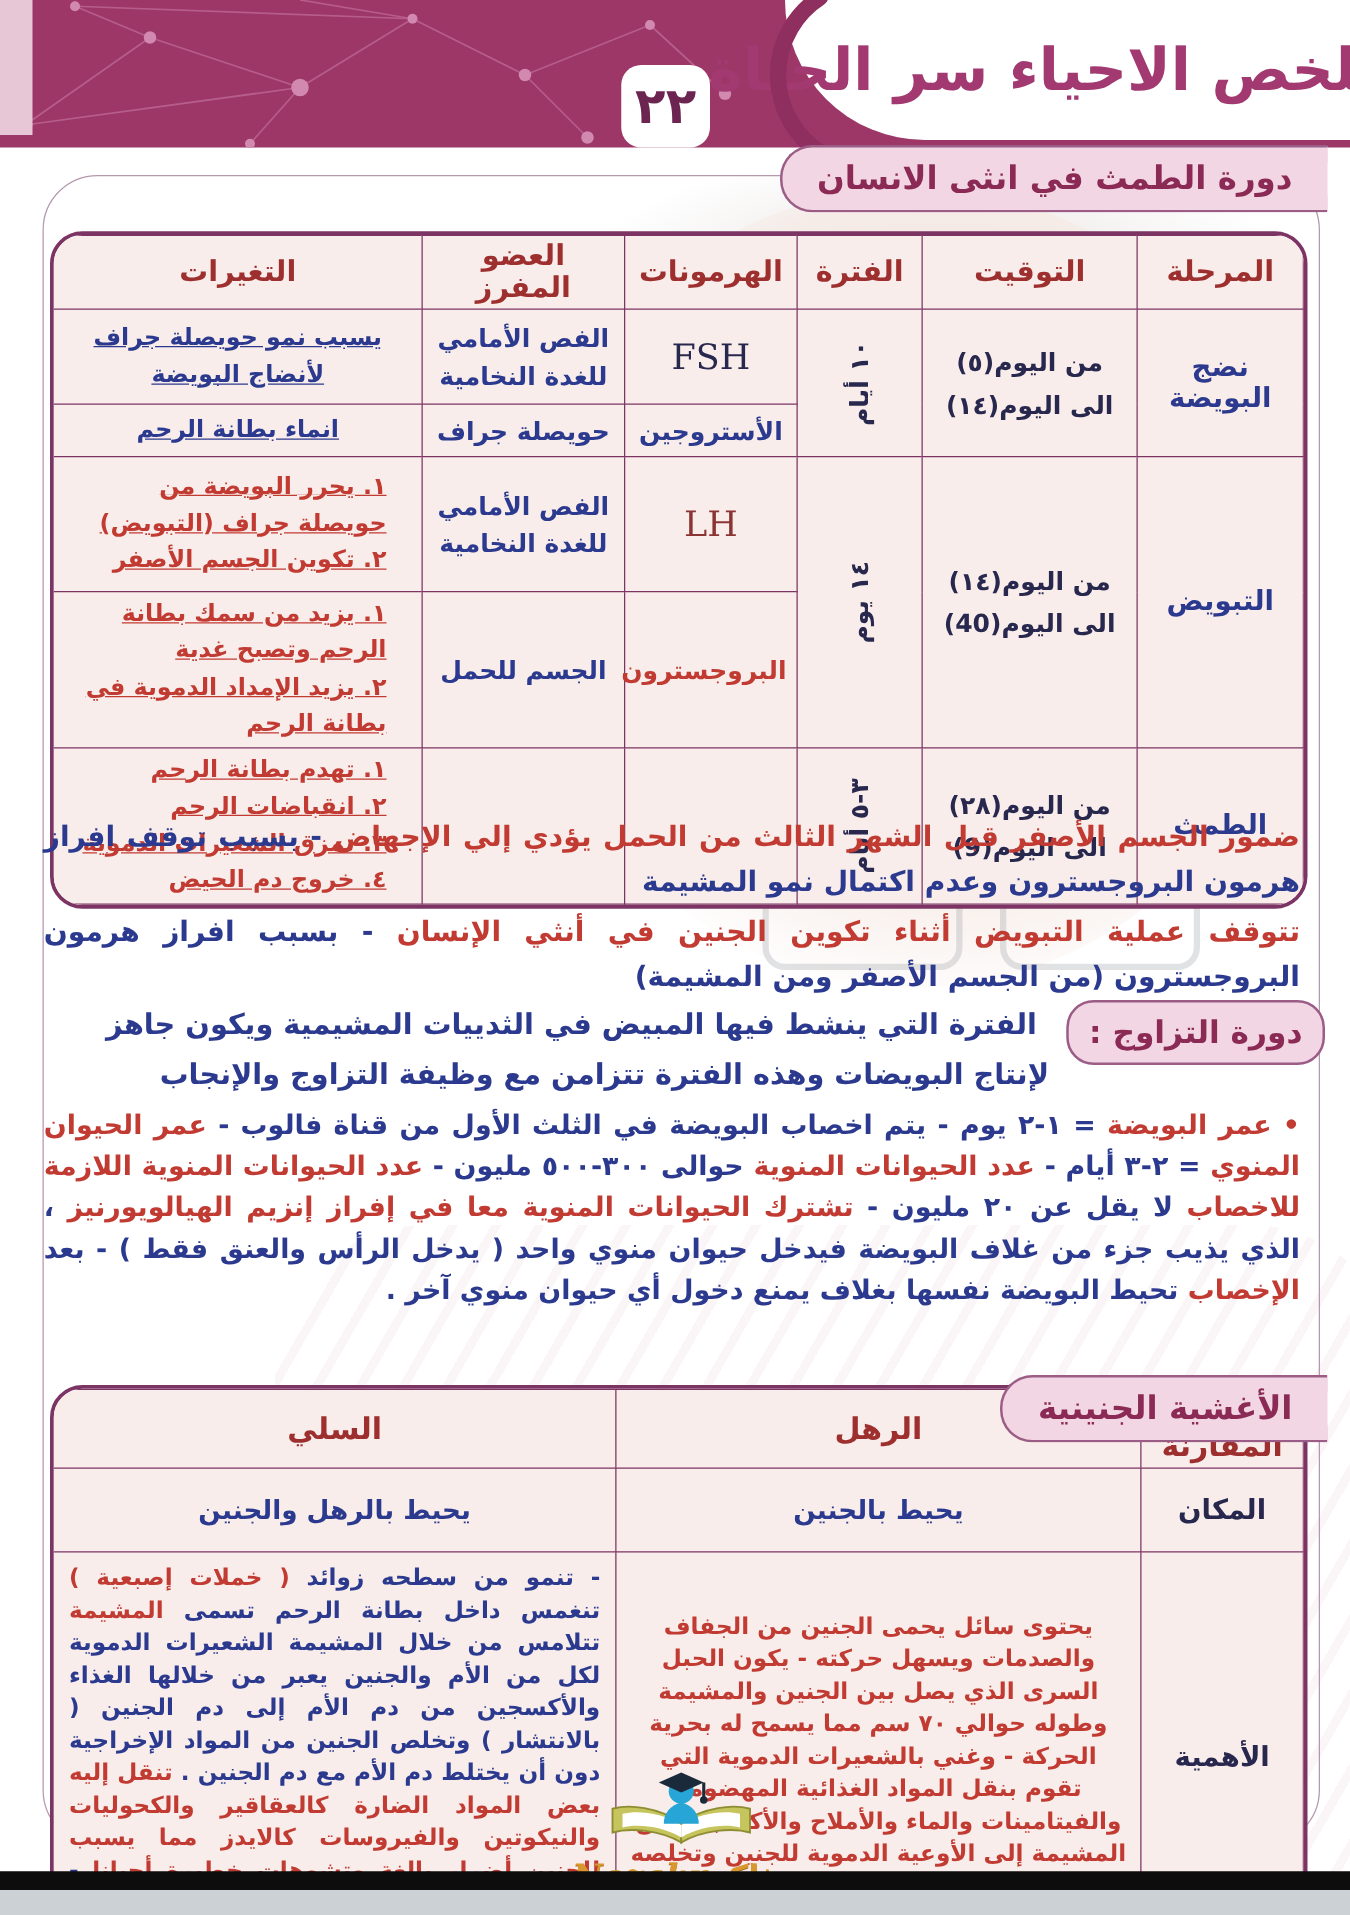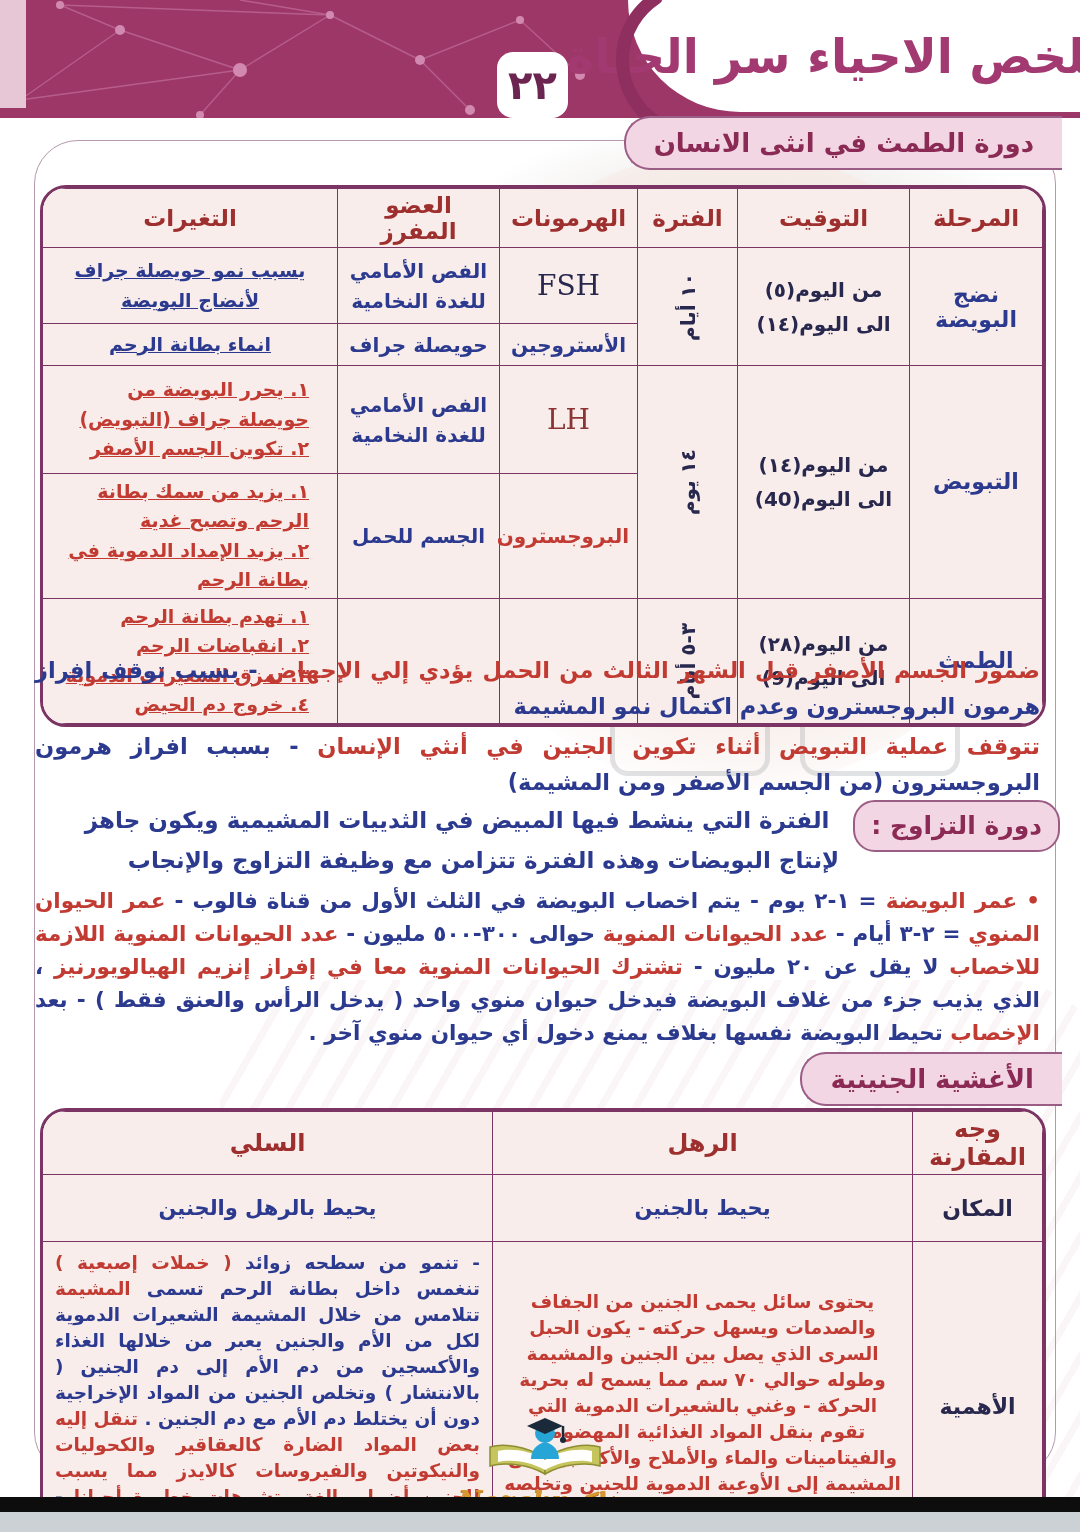--- a/index.html
+++ b/index.html
@@ -38,21 +38,21 @@
   .title-panel{position:absolute;left:628px;top:0;right:0;height:112px;background:#fff;
     border-radius:0 0 0 115px;display:flex;align-items:center;justify-content:center;}
   .banner-title{color:var(--title-purple);font-size:47px;letter-spacing:-1px;padding-right:26px;white-space:nowrap;}
   .crescent{position:absolute;left:592px;top:-6px;z-index:3;}
   .page-badge{position:absolute;left:497px;top:52px;width:71px;height:66px;background:#fff;border-radius:16px;
     display:flex;align-items:center;justify-content:center;color:#6b2550;font-size:40px;z-index:3;}
   
   .pill{position:absolute;right:18px;z-index:2;background:var(--pill);color:var(--pill-text);
     border:2px solid var(--pill-border);border-right:none;border-radius:26px 0 0 26px;
     display:inline-flex;align-items:center;justify-content:center;padding:0 28px;height:50px;font-size:26px;white-space:nowrap;}
-  .pill1{top:116px;} .pill2{top:1052px;}
+  .pill1{top:116px;} .pill2{top:1100px;}
   
   .tbl-wrap{position:absolute;z-index:1;border:3px solid var(--border);border-radius:26px;
     overflow:hidden;background:var(--cellbg);}
   .t1{left:40px;top:185px;width:1000px;}
   .t2{left:40px;top:1108px;width:1000px;}
   table{border-collapse:collapse;width:100%;table-layout:fixed;background:var(--cellbg);}
   th,td{border:1.8px solid var(--border);padding:3px 8px;text-align:center;vertical-align:middle;}
   th{color:var(--maroon);font-size:23px;height:44px;}
   .pre{white-space:pre-line;}
   .c-blue{color:var(--blue);} .c-red{color:var(--red);} .c-navy{color:var(--navy);} .c-maroon{color:#8b3434;}

